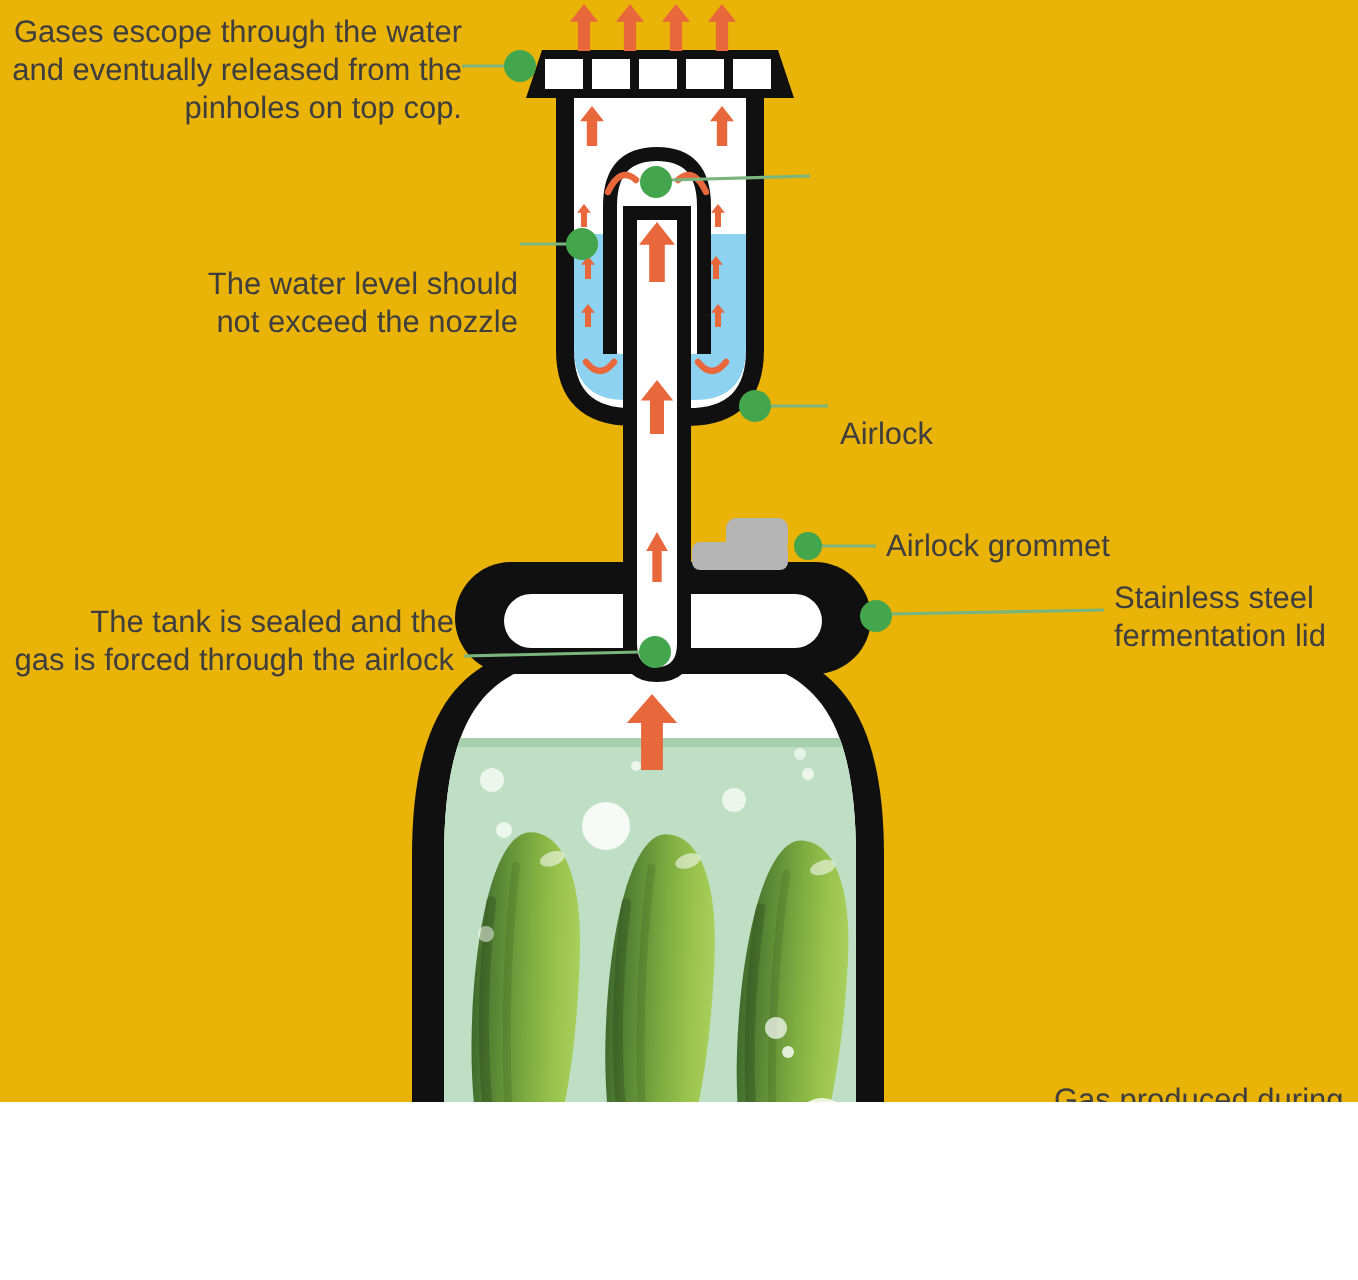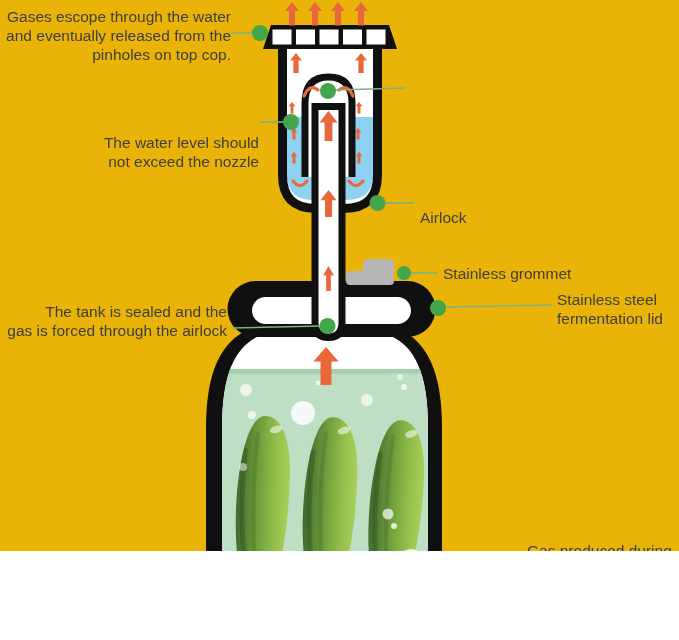--- a/index.html
+++ b/index.html
@@ -165,21 +165,21 @@
     <circle class="dot" cx="424" cy="560" r="7"></circle>
   </g>
 </svg>
 
 <div class="note r" style="top:7px;   right:448px;">Gases escope through the water
 and eventually released from the
 pinholes on top cop.</div>
 <div class="note r" style="top:104px; right:420px;margin-top:29px;">The water level should
 not exceed the nozzle</div>
 <div class="note" style="top:208px; left:420px;">Airlock</div>
-<div class="note" style="top:264px; left:443px;">Stainless grommet</div>
+<div class="note" style="top:264px; left:443px;">Airlock grommet</div>
 <div class="note r" style="top:302px; right:452px;">The tank is sealed and the
 gas is forced through the airlock</div>
 <div class="note" style="top:290px; left:557px;">Stainless steel
 fermentation lid</div>
 <div class="note" style="top:541px; left:510px;margin-left:17px;">Gas produced during
 fermentation.</div>
 
 </div>
 
 </body></html>

